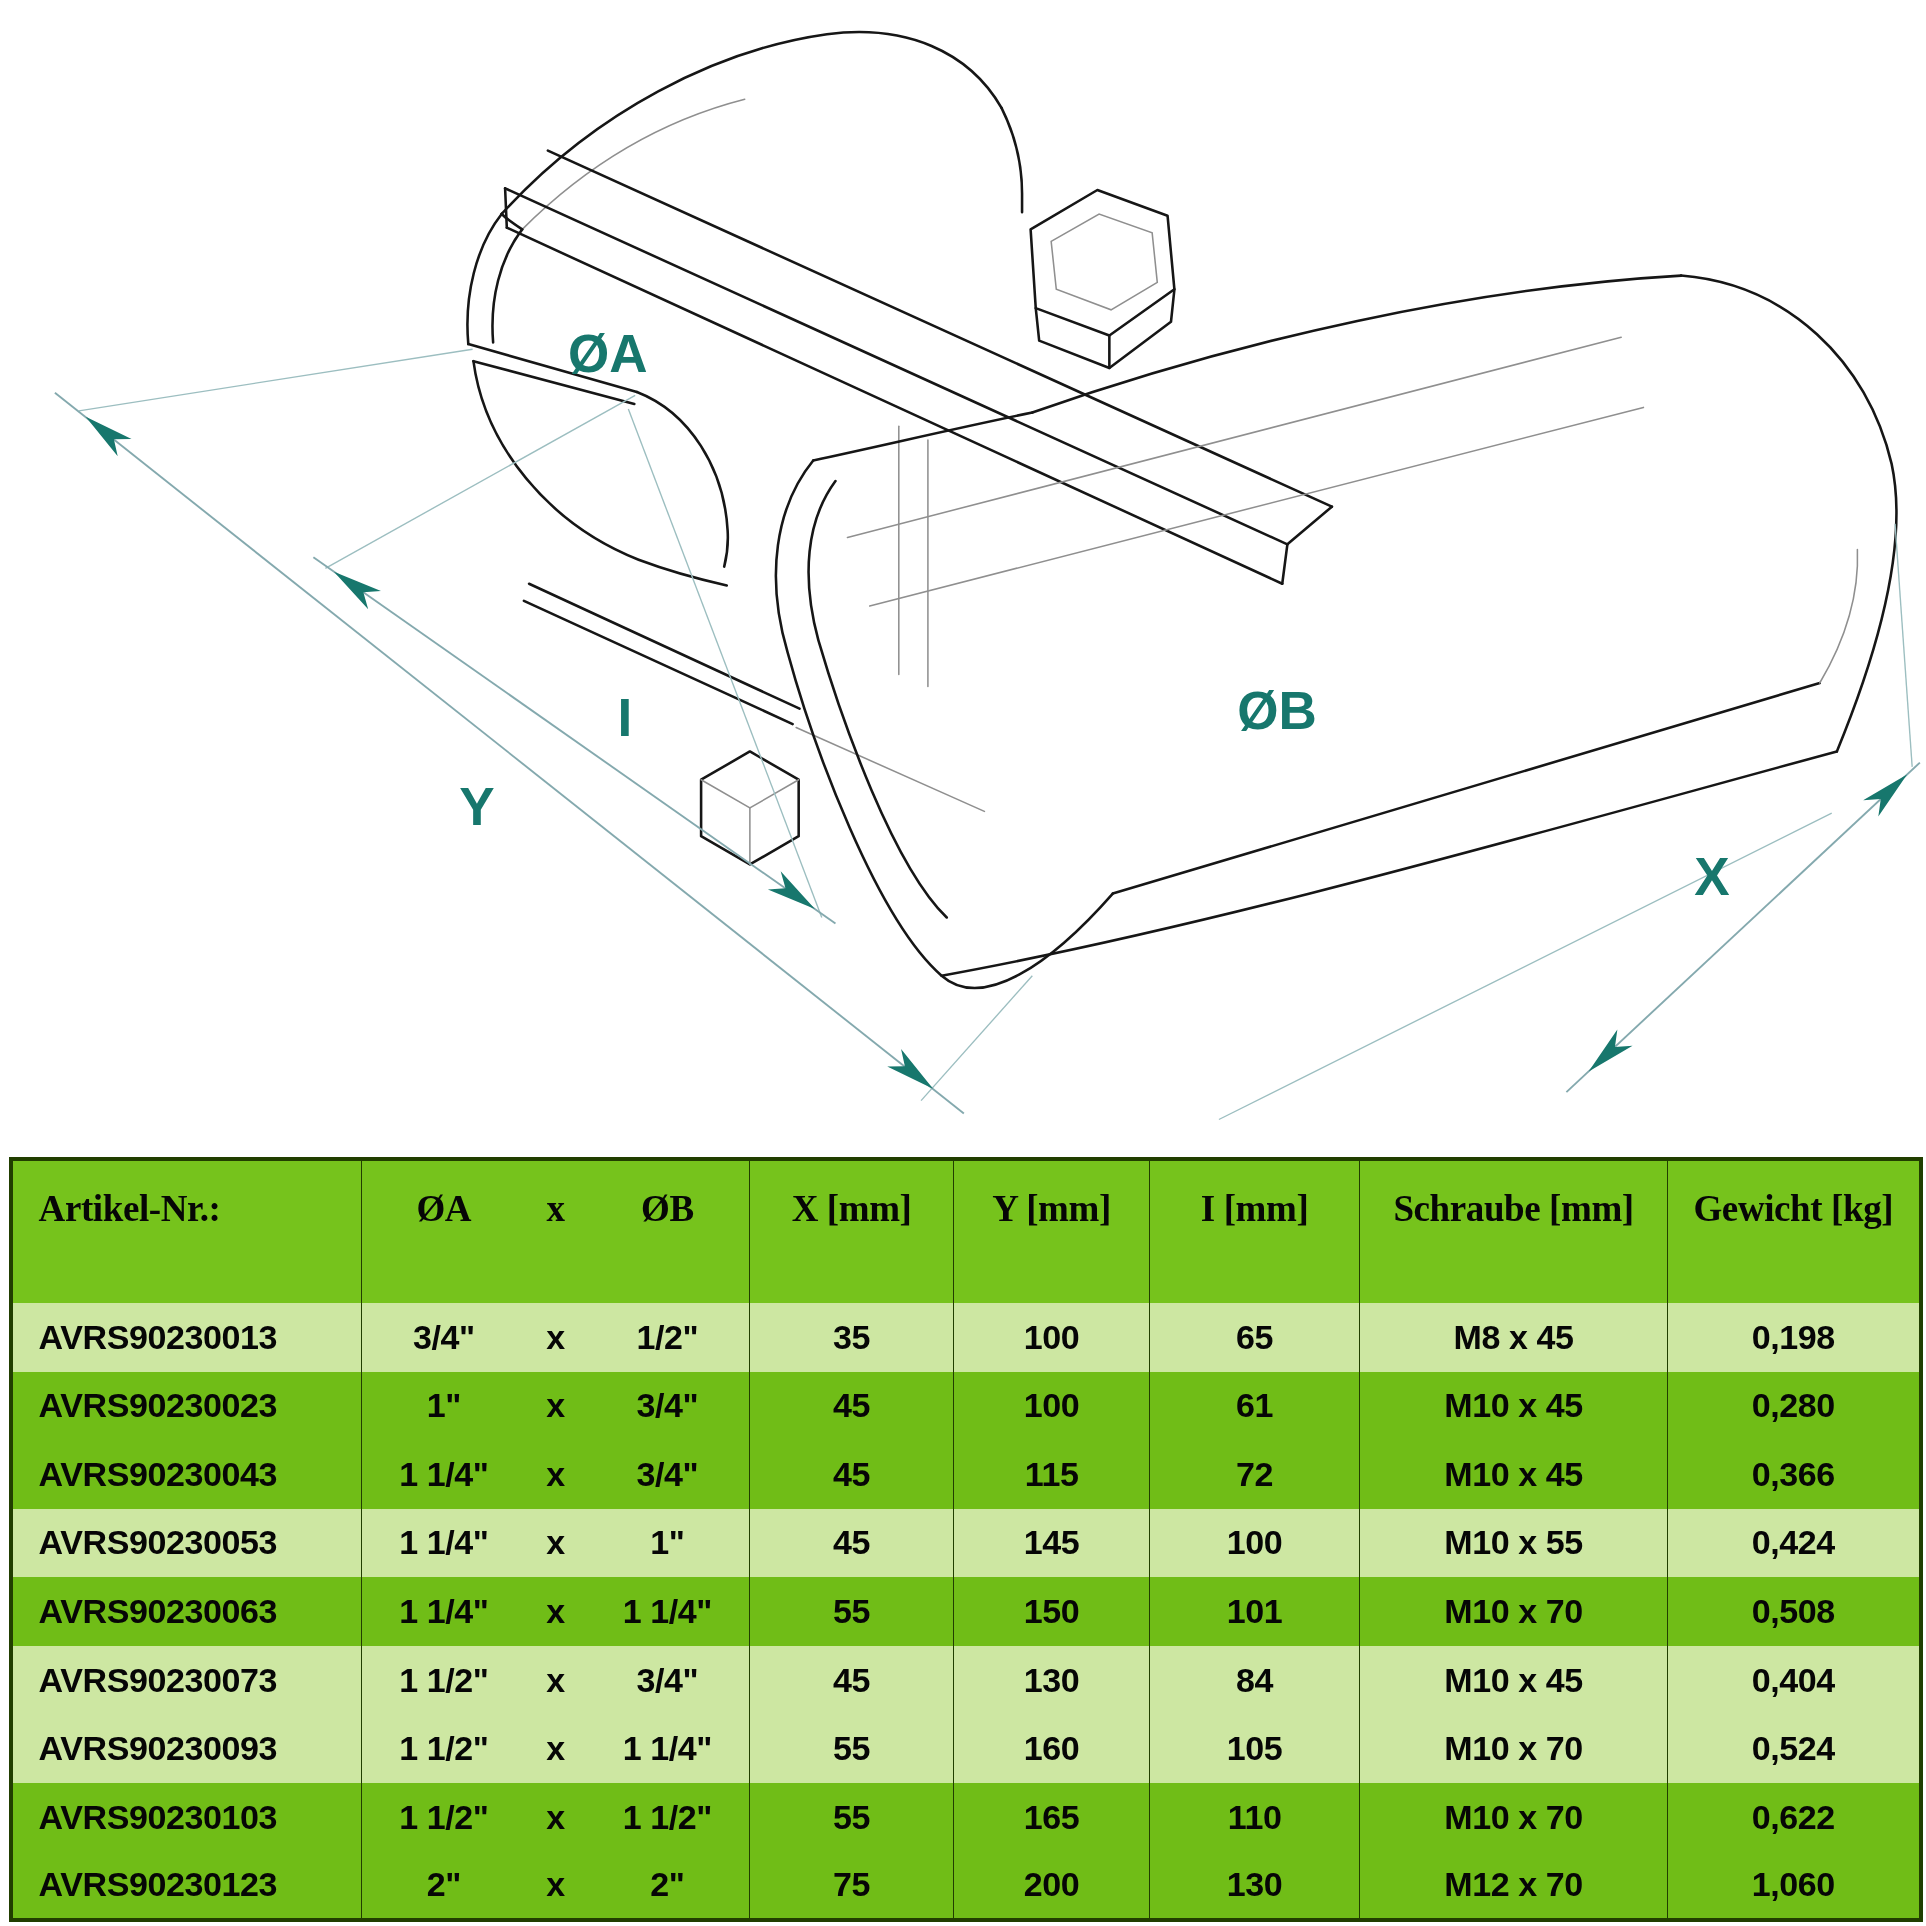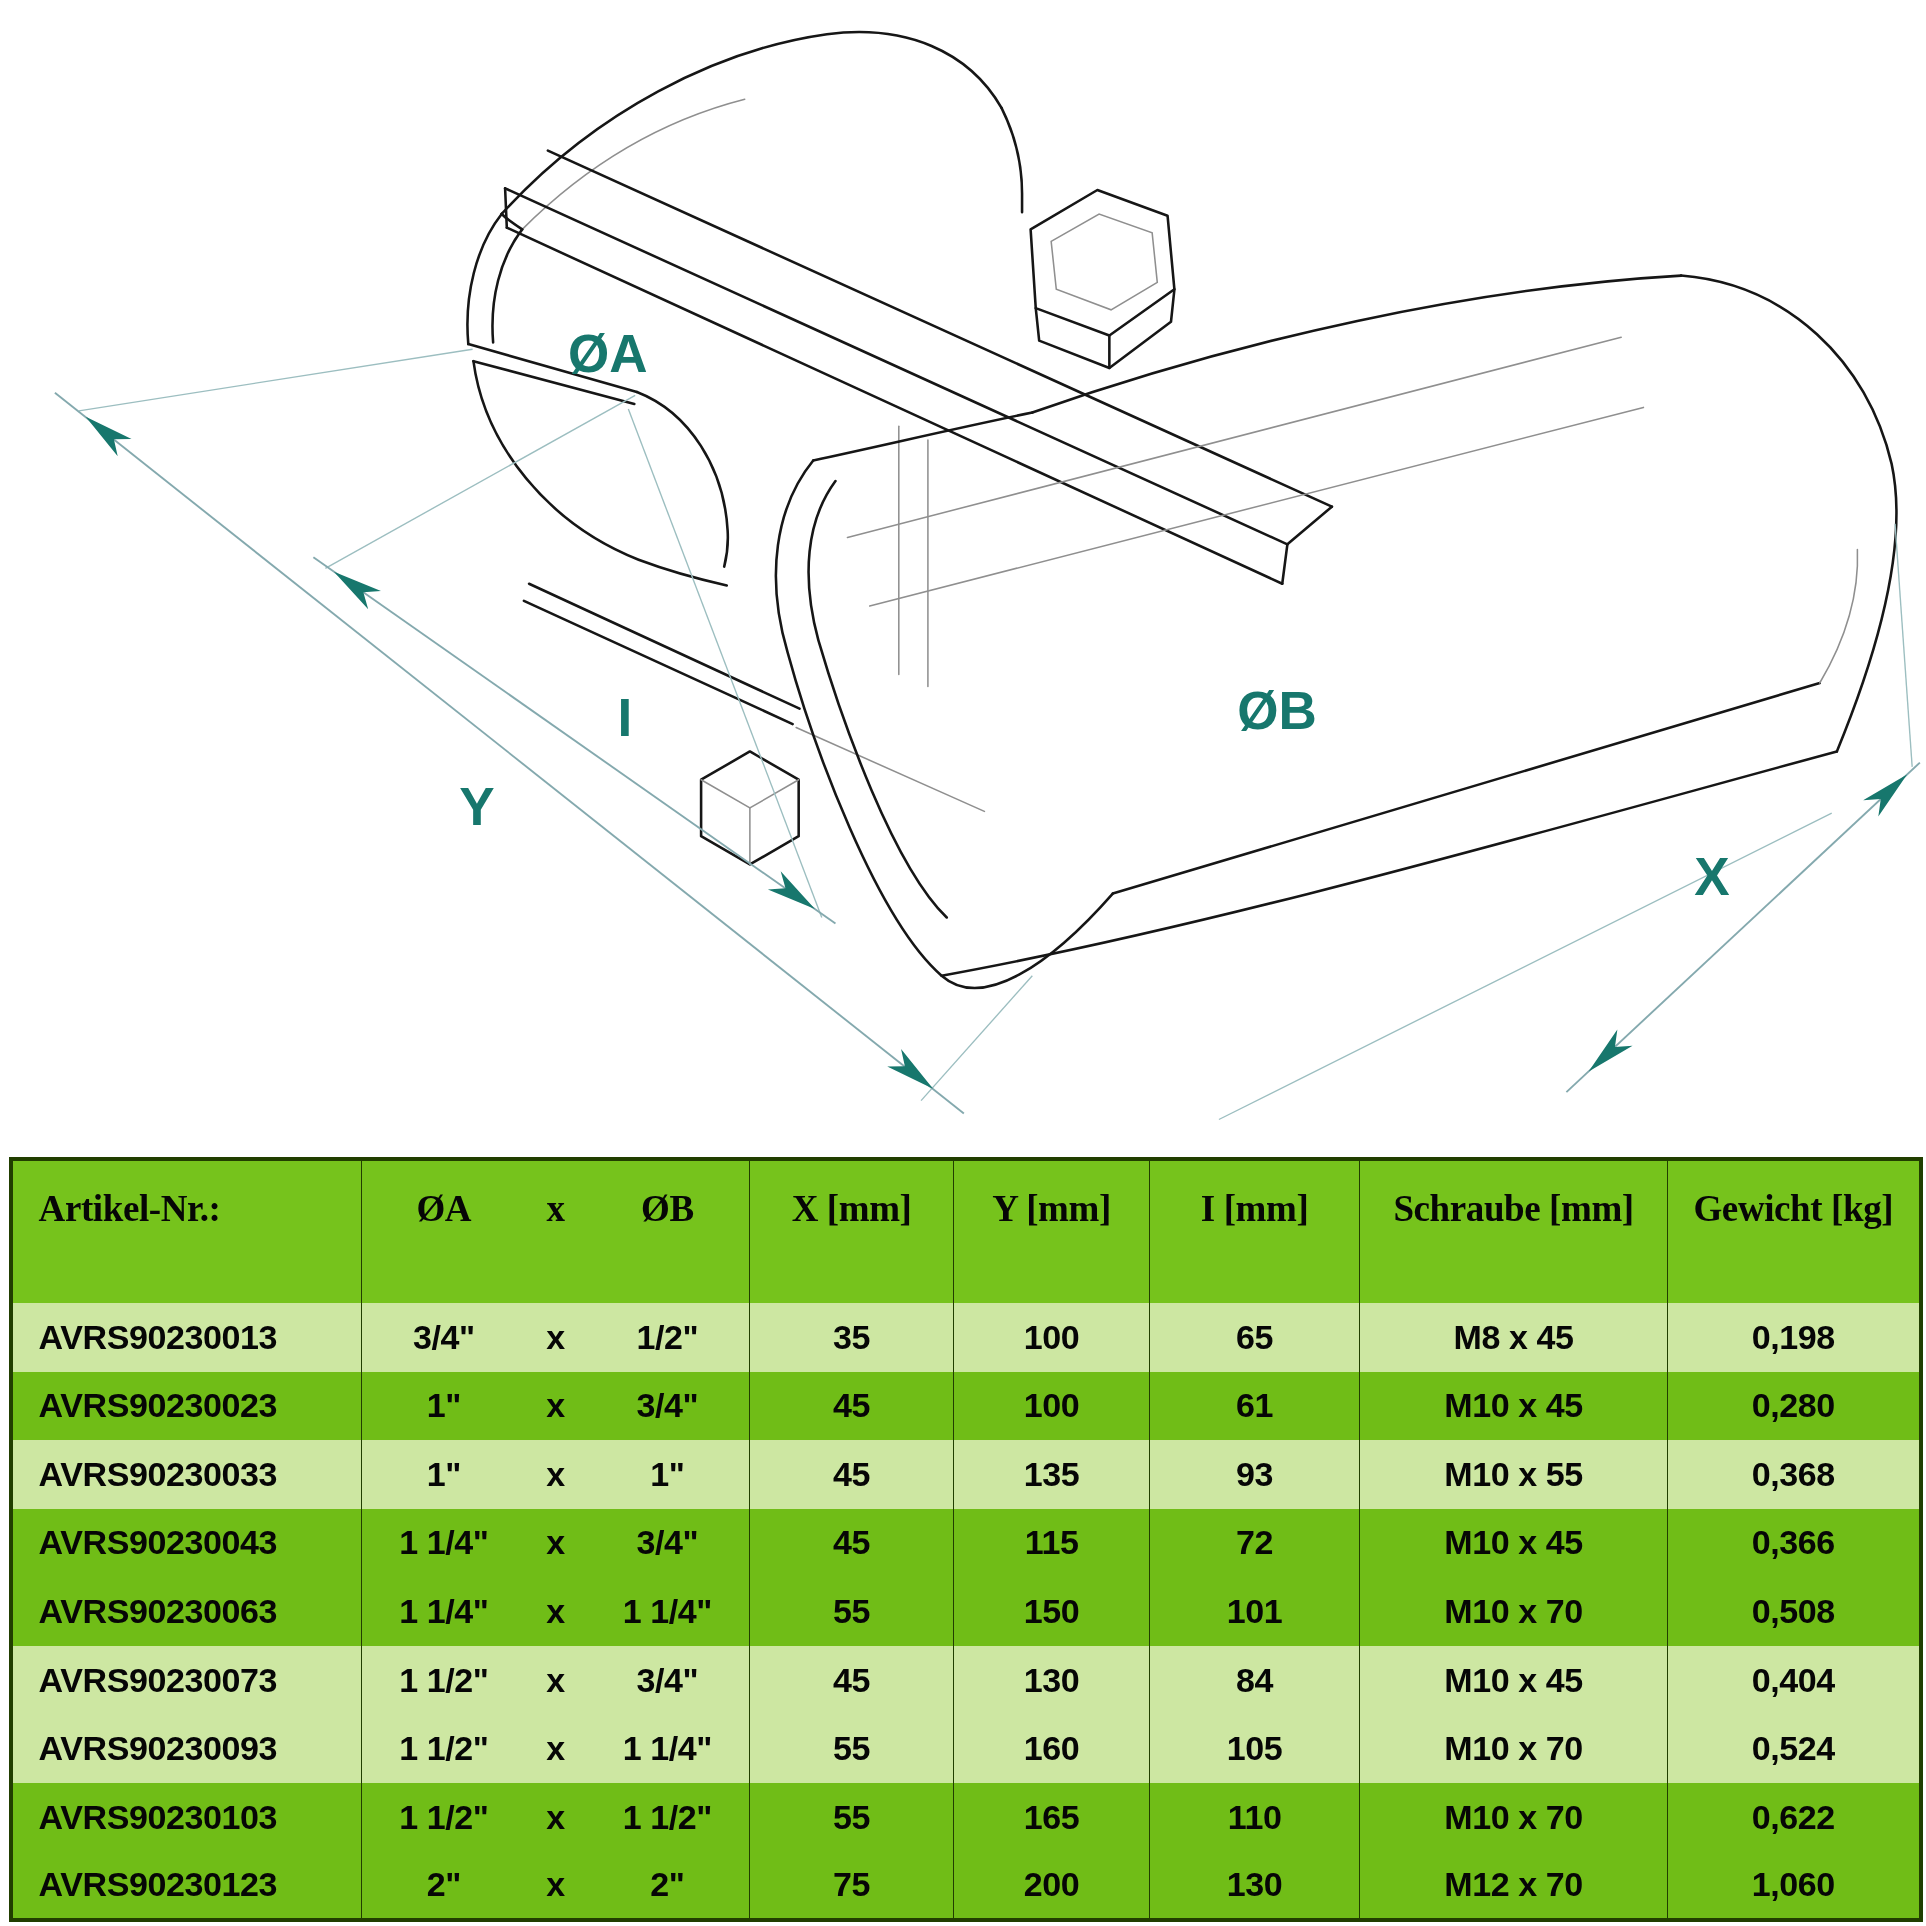--- a/index.html
+++ b/index.html
@@ -178,49 +178,49 @@
               <span class="dsep">x</span>
               <span class="dpart">3/4"</span>
             </span>
           </td>
           <td>45</td>
           <td>100</td>
           <td>61</td>
           <td>M10 x 45</td>
           <td>0,280</td>
         </tr>
-        <tr class="row-light">
-          <td class="cell-left">AVRS90230033</td>
-          <td>
-            <span class="dia-wrap">
-              <span class="dpart">1"</span>
-              <span class="dsep">x</span>
-              <span class="dpart">1"</span>
-            </span>
-          </td>
-          <td>45</td>
-          <td>135</td>
-          <td>93</td>
-          <td>M10 x 55</td>
-          <td>0,368</td>
-        </tr>
         <tr class="row-dark">
           <td class="cell-left">AVRS90230043</td>
           <td>
             <span class="dia-wrap">
               <span class="dpart">1 1/4"</span>
               <span class="dsep">x</span>
               <span class="dpart">3/4"</span>
             </span>
           </td>
           <td>45</td>
           <td>115</td>
           <td>72</td>
           <td>M10 x 45</td>
           <td>0,366</td>
+        </tr>
+        <tr class="row-light">
+          <td class="cell-left">AVRS90230053</td>
+          <td>
+            <span class="dia-wrap">
+              <span class="dpart">1 1/4"</span>
+              <span class="dsep">x</span>
+              <span class="dpart">1"</span>
+            </span>
+          </td>
+          <td>45</td>
+          <td>145</td>
+          <td>100</td>
+          <td>M10 x 55</td>
+          <td>0,424</td>
         </tr>
         <tr class="row-dark">
           <td class="cell-left">AVRS90230063</td>
           <td>
             <span class="dia-wrap">
               <span class="dpart">1 1/4"</span>
               <span class="dsep">x</span>
               <span class="dpart">1 1/4"</span>
             </span>
           </td>

